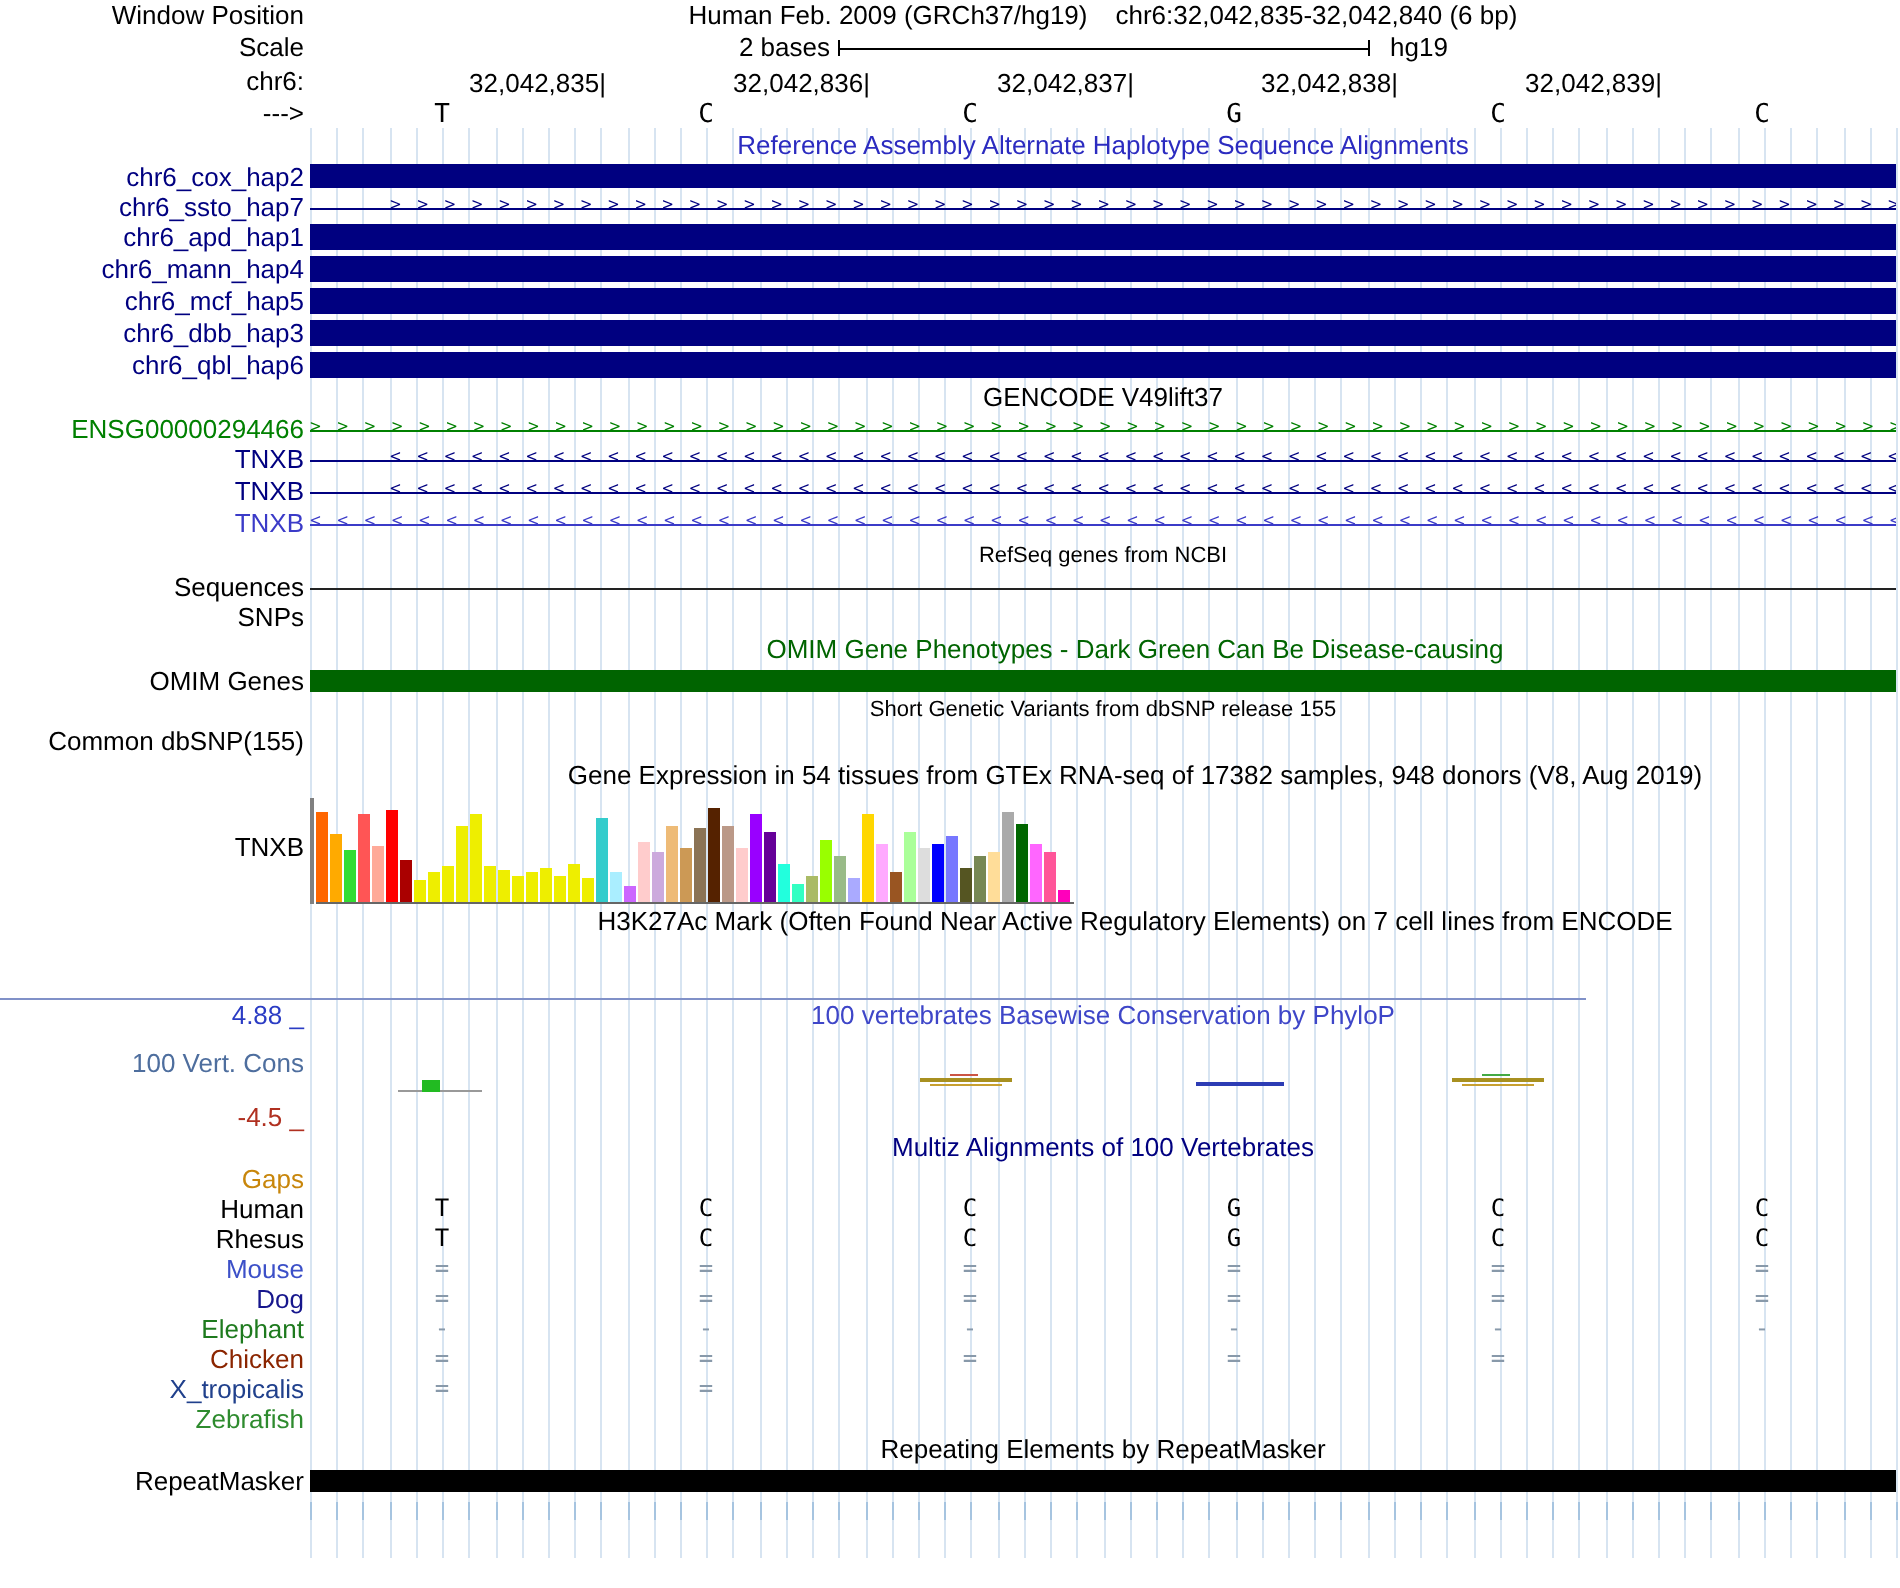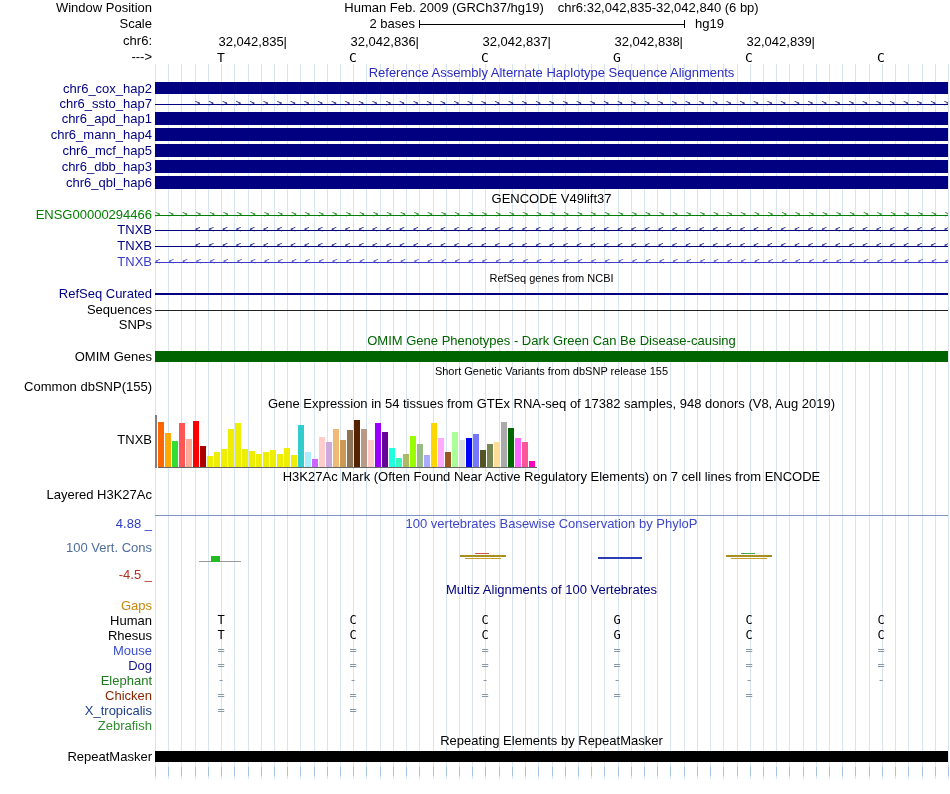--- a/index.html
+++ b/index.html
@@ -4,21 +4,21 @@
 <style>
   html,body{margin:0;padding:0;background:#fff;}
   .browser{position:relative;width:950px;height:794px;overflow:hidden;background:#fff;
     font-family:"Liberation Sans","DejaVu Sans",sans-serif;font-size:13px;color:#000;isolation:isolate;}
   .guides-overlay{position:absolute;left:155px;top:64px;width:793px;height:715px;z-index:-1;pointer-events:none;}
   .guide{position:absolute;top:0;height:100%;width:1px;background:var(--guide_blue);opacity:.45;}
   .row{display:flex;}
   .lab{flex:0 0 155px;width:155px;box-sizing:border-box;text-align:right;padding-right:3px;white-space:nowrap;overflow:hidden;}
   .content{position:relative;flex:0 0 793px;width:793px;box-sizing:border-box;}
   .h14{height:14px;line-height:14px;}.h15{height:15px;line-height:15px;}
-  .h16{height:16px;line-height:16px;}.h17{height:17px;line-height:17px;}
+  .h16{height:16px;line-height:16px;}.h17{height:17px;line-height:17px;gap:16px;}
   .title .content{display:flex;justify-content:center;align-items:center;}
   .small{font-size:11px;}
   .winpos{display:flex;justify-content:center;gap:14px;white-space:nowrap;align-items:center;}
   .coord{position:absolute;top:1px;transform:translateX(-100%);white-space:nowrap;}
   .bletter{position:absolute;top:1px;transform:translateX(-50%);font-family:"DejaVu Sans Mono",monospace;}
   .scale-text{position:absolute;left:178px;width:82px;top:0;text-align:right;}
   .scale-bracket{position:absolute;left:264px;width:264px;top:4px;height:8px;border-left:1px solid #000;border-right:1px solid #000;
     background:linear-gradient(#000,#000) 50% 50%/100% 1px no-repeat;}
   .scale-asm{position:absolute;left:540px;top:0;}
   .c-navy{color:var(--navy);padding-left:40px;}.c-green{color:var(--gene_green);}.c-blue2{color:var(--gene_blue);}
@@ -241,26 +241,20 @@
         </div>
       </div>
     </div>
 
   <div class="row h16 title small">
     <div class="lab"></div>
     <div class="content">
         <span>RefSeq genes from NCBI</span>
       </div>
   </div>
-  <div class="row h16">
-    <div class="lab c-navy">RefSeq Curated</div>
-    <div class="content">
-        <div class="hline-navy"></div>
-      </div>
-  </div>
 
   <div class="row h16">
     <div class="lab">Sequences</div>
     <div class="content">
         <div class="hline-dark"></div>
       </div>
   </div>
 
   <div class="row h14">
     <div class="lab">SNPs</div>
@@ -360,21 +354,20 @@
     </div>
   </div>
 
   <div class="row h17 title">
     <div class="lab"></div>
     <div class="content">
         <span>H3K27Ac Mark (Often Found Near Active Regulatory Elements) on 7 cell lines from ENCODE</span>
       </div>
   </div>
   <div class="row h3k-row">
-    <div class="lab">Layered H3K27Ac</div>
     <div class="content"></div>
   </div>
 
   <div class="row h16 title">
     <div class="lab phylop-lab">4.88 _</div>
     <div class="content">
         <span class="t-phylo">100 vertebrates Basewise Conservation by PhyloP</span>
       </div>
   </div>
   <div class="row cons-row">

